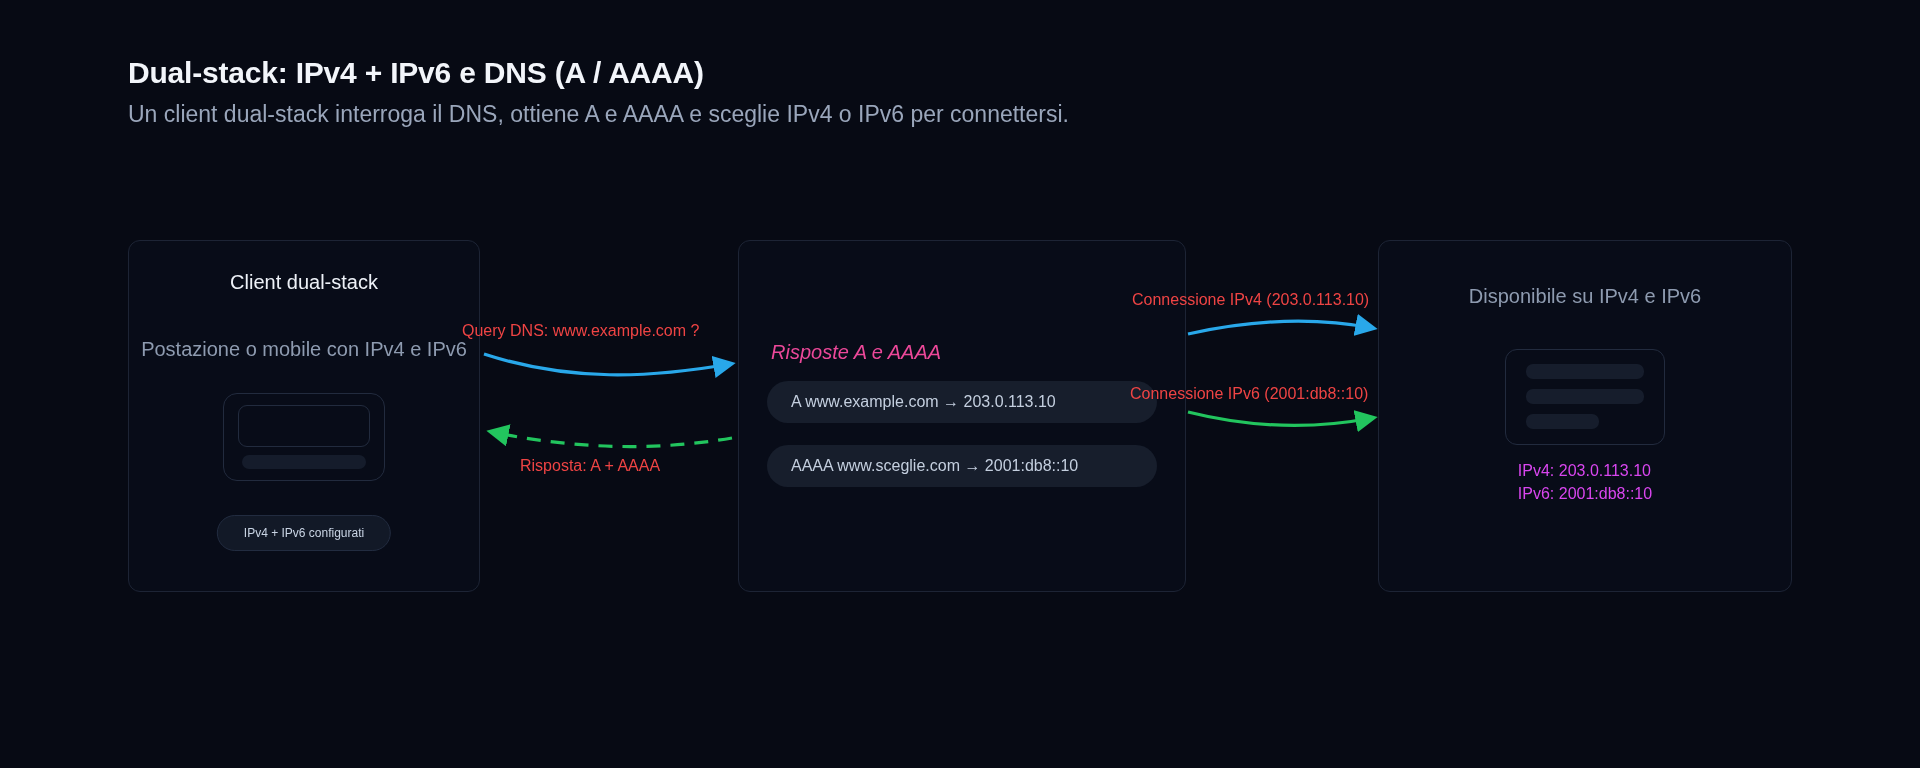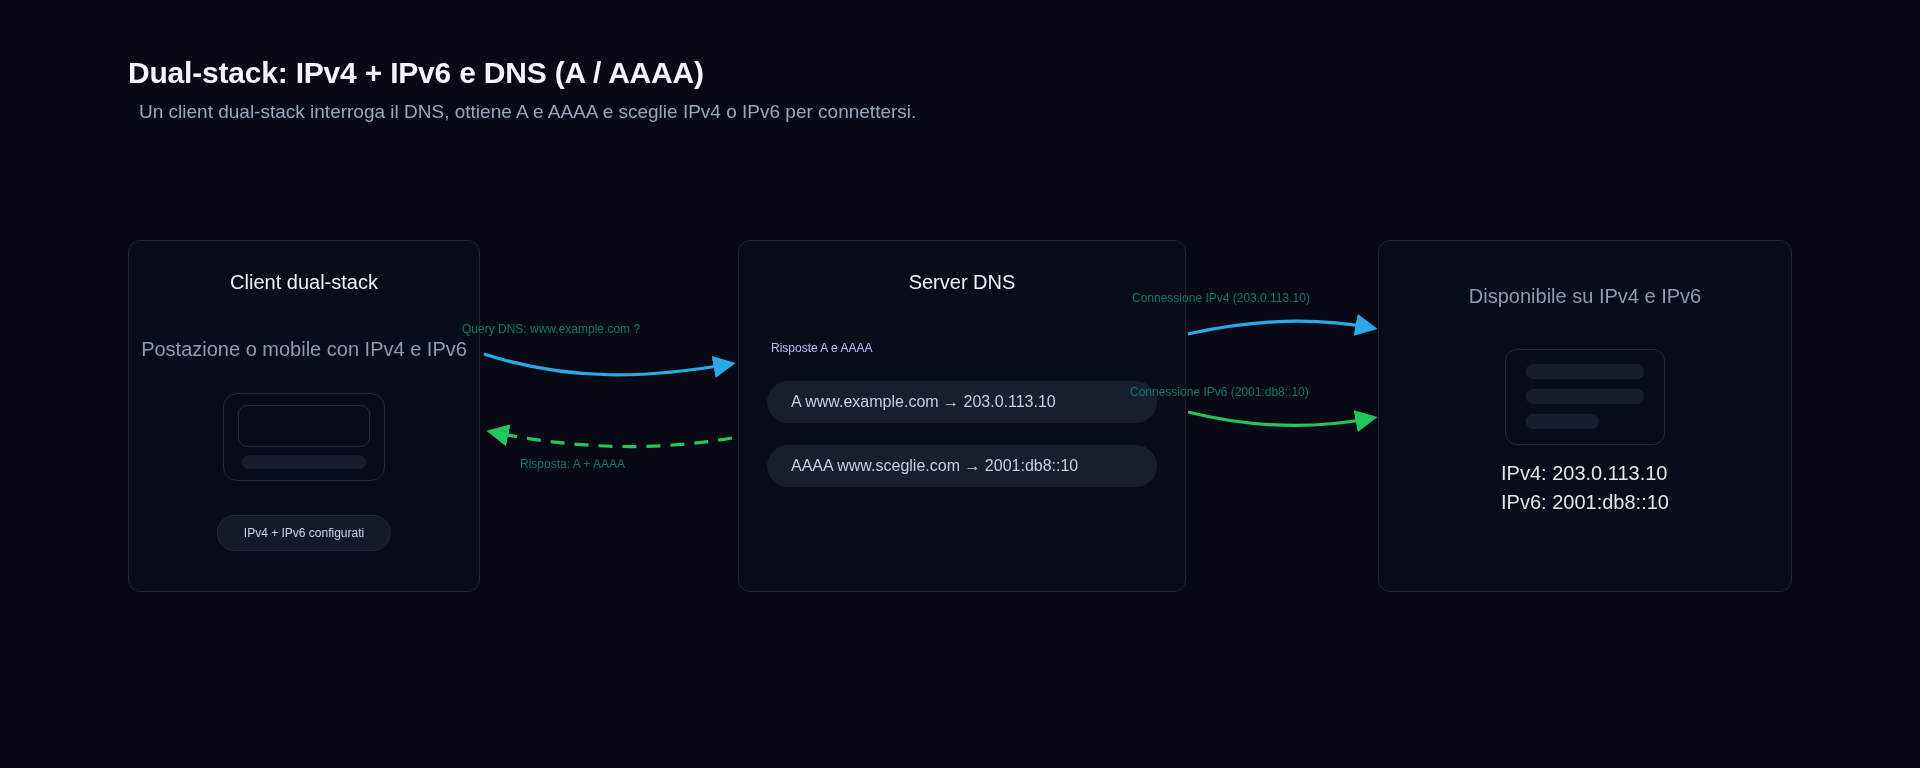--- a/index.html
+++ b/index.html
@@ -30,23 +30,23 @@
   }
   .title {
     font-size: 30px;
     font-weight: bold;
     color: #f2f5fa;
     letter-spacing: -0.2px;
     margin: 0 0 12px 0;
     line-height: 1.1;
   }
   .subtitle {
-    font-size: 19px;
+    font-size: 23px;
     color: #9aa6bb;
-    margin: 11px;
+    margin: 0;
     line-height: 1.2;
   }
 
   
   .panel {
     position: absolute;
     border: 1px solid #1d2435;
     border-radius: 12px;
     background: #080c18;
     box-sizing: border-box;
@@ -126,22 +126,23 @@
     color: #c9d4e4;
     font-size: 12px;
     white-space: nowrap;
   }
 
   
   .records-label {
     position: absolute;
     left: 32px;
     top: 100px;
-    font-size: 12px;
-    color: #c4b5fd;
+    font-size: 20px;
+    color: #ec4899;
+    font-style: italic;
   }
   .record {
     position: absolute;
     left: 28px;
     right: 28px;
     height: 42px;
     border-radius: 21px;
     background: #171e2c;
     display: flex;
     align-items: center;
@@ -172,40 +173,40 @@
     border-radius: 7px;
     background: #161d2c;
     margin-bottom: 10px;
   }
   .server-bar.short { width: 62%; }
   .server-ips {
     position: absolute;
     left: 50%;
     transform: translateX(-50%);
     top: 218px;
-    font-size: 20px;
-    color: #e5e5e5;
+    font-size: 16px;
+    color: #d946ef;
     line-height: 1.45;
     white-space: nowrap;
     text-align: left;
   }
 
   
   .arrows {
     position: absolute;
     left: 0;
     top: 0;
     width: 1920px;
     height: 768px;
     pointer-events: none;
   }
   .edge-label {
     position: absolute;
-    font-size: 12px;
-    color: #0f766e;
+    font-size: 16px;
+    color: #ef4444;
     white-space: nowrap;
   }
   #label-query    { left: 462px; top: 322px; }
   #label-response { left: 520px; top: 457px; }
   #label-conn4    { left: 1132px; top: 291px; }
   #label-conn6    { left: 1130px; top: 385px; }
 </style>
 </head>
 <body>
 
@@ -220,21 +221,20 @@
     <div class="panel-title">Client dual-stack</div>
     <div class="panel-sub">Postazione o mobile con IPv4 e IPv6</div>
     <div class="device">
       <div class="device-screen"></div>
       <div class="device-base"></div>
     </div>
     <div class="badge">IPv4 + IPv6 configurati</div>
   </div>
 
   <div class="panel" id="panel-dns">
-    <div class="panel-title">Server DNS</div>
     <div class="records-label">Risposte A e AAAA</div>
     <div class="record" id="record-a">A www.example.com → 203.0.113.10</div>
     <div class="record" id="record-aaaa">AAAA www.sceglie.com → 2001:db8::10</div>
   </div>
 
   <div class="panel" id="panel-web">
     <div class="panel-sub">Disponibile su IPv4 e IPv6</div>
     <div class="server-box">
       <div class="server-bar"></div>
       <div class="server-bar"></div>

